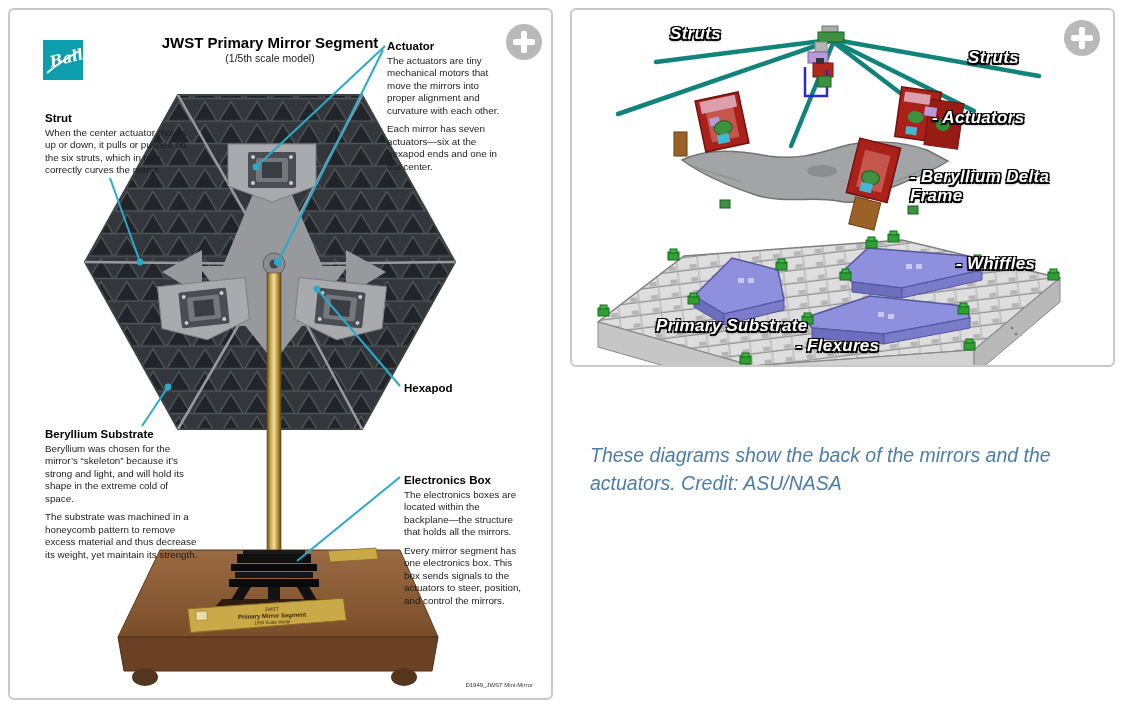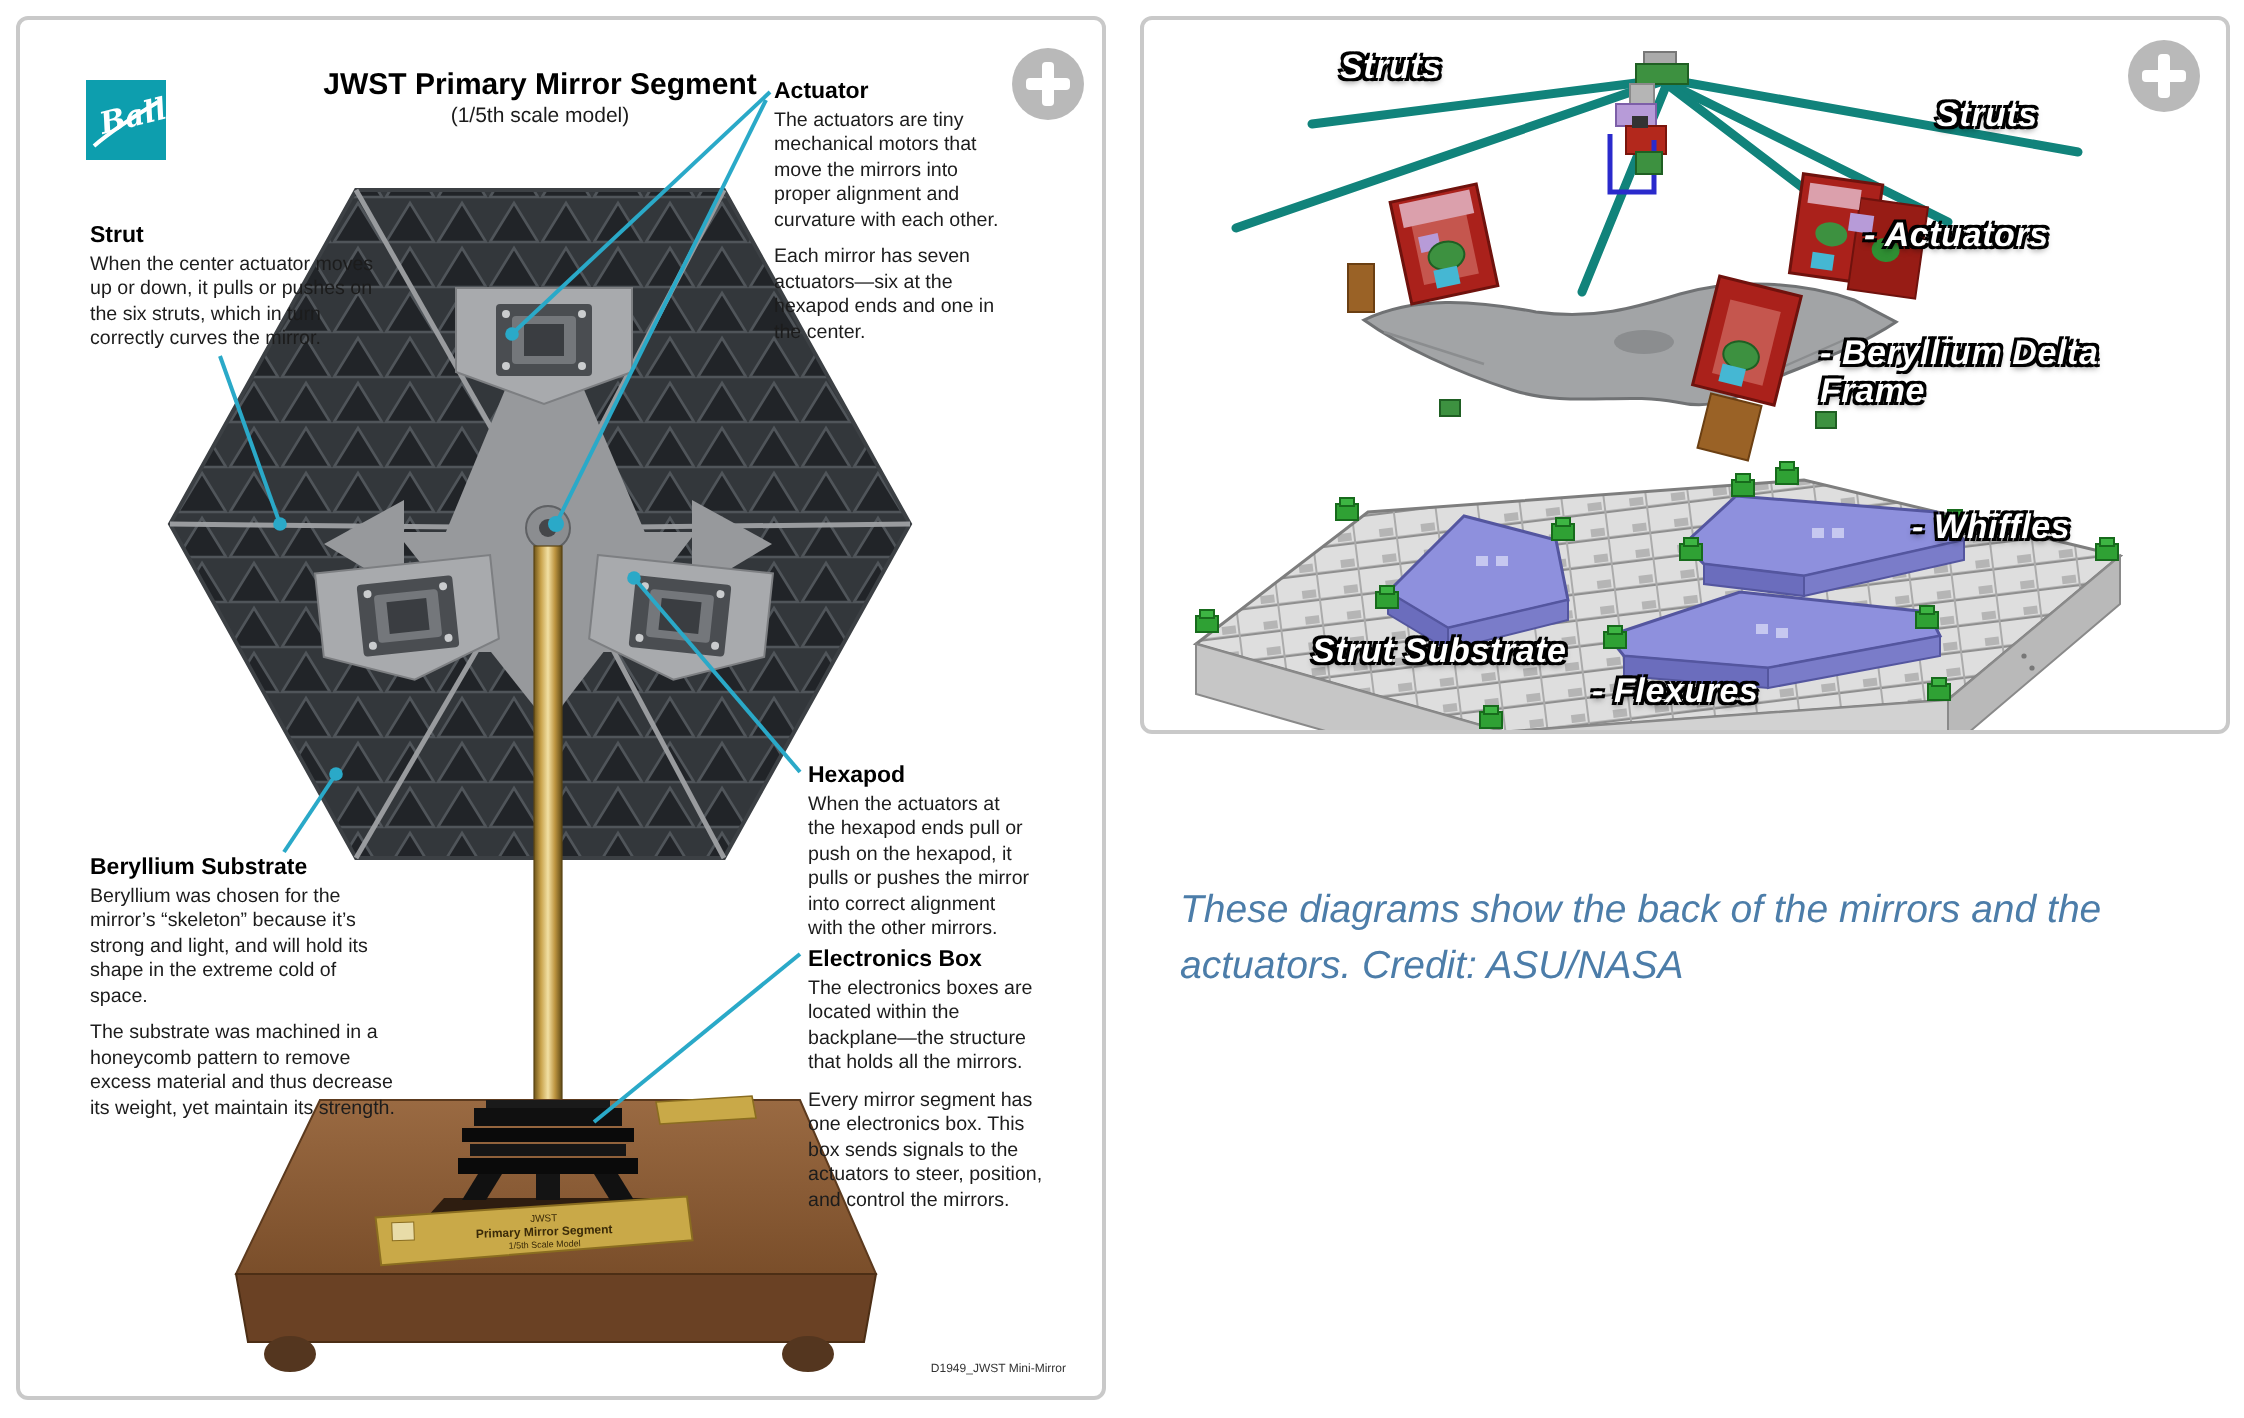--- a/index.html
+++ b/index.html
@@ -210,21 +210,20 @@
     <p>Each mirror has seven actuators—six at the hexapod ends and one in the center.</p>
   </div>
 
   <div class="ann" id="ann-strut">
     <h2>Strut</h2>
     <p>When the center actuator moves up or down, it pulls or pushes on the six struts, which in turn correctly curves the mirror.</p>
   </div>
 
   <div class="ann" id="ann-hexapod">
     <h2>Hexapod</h2>
-    <p>When the actuators at the hexapod ends pull or push on the hexapod, it pulls or pushes the mirror into correct alignment with the other mirrors.</p>
   </div>
 
   <div class="ann" id="ann-electronics">
     <h2>Electronics Box</h2>
     <p>The electronics boxes are located within the backplane—the structure that holds all the mirrors.</p>
     <p>Every mirror segment has one electronics box. This box sends signals to the actuators to steer, position, and control the mirrors.</p>
   </div>
 
   <div class="ann" id="ann-beryllium">
     <h2>Beryllium Substrate</h2>
@@ -394,21 +393,21 @@
           <rect x="2" y="-3" width="7" height="4" fill="#3db543"></rect>
         </g>
     </g>
   </svg>
 
   <div class="cad-label" id="lbl-struts-left">Struts</div>
   <div class="cad-label" id="lbl-struts-right">Struts</div>
   <div class="cad-label" id="lbl-actuators">- Actuators</div>
   <div class="cad-label" id="lbl-beryllium">- Beryllium Delta Frame</div>
   <div class="cad-label" id="lbl-whiffles">- Whiffles</div>
-  <div class="cad-label" id="lbl-substrate">Strut Substrate</div>
+  <div class="cad-label" id="lbl-substrate">Primary Substrate</div>
   <div class="cad-label" id="lbl-flexures">- Flexures</div>
 
   <button class="zoom-btn" style="left:492px;top:10px;">
     <span class="plus"></span>
   </button>
 </figure>
 
 <p class="caption">These diagrams show the back of the mirrors and the actuators. Credit: ASU/NASA</p>
 
 </body></html>

